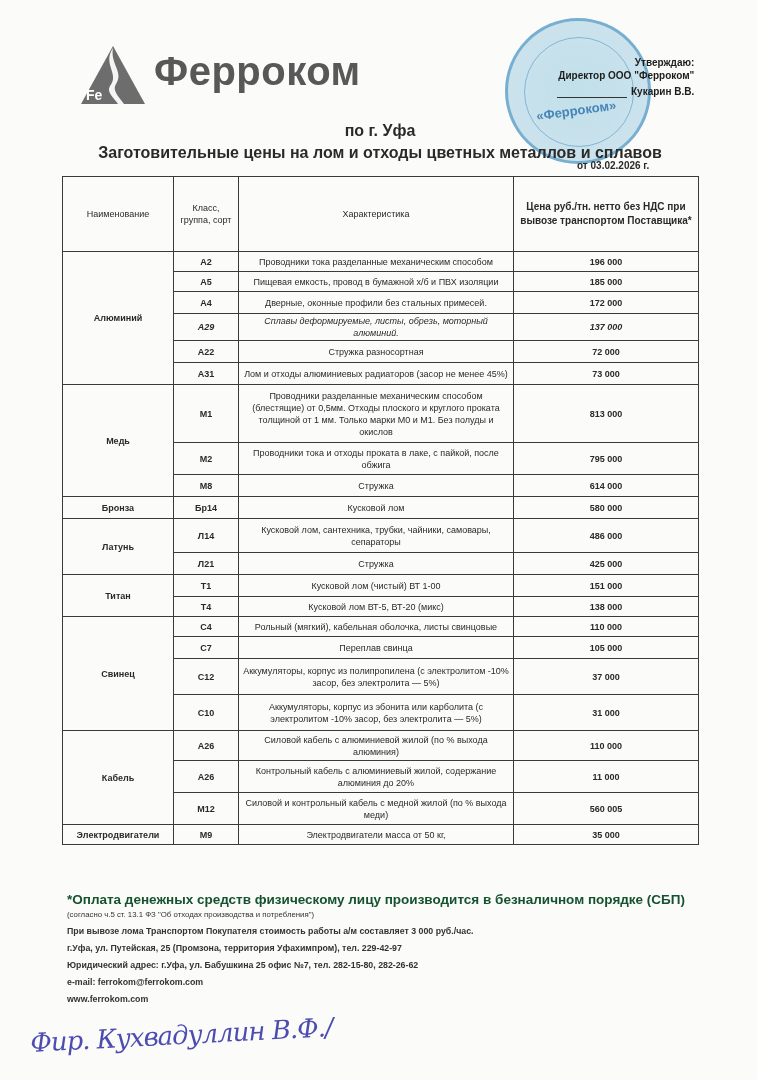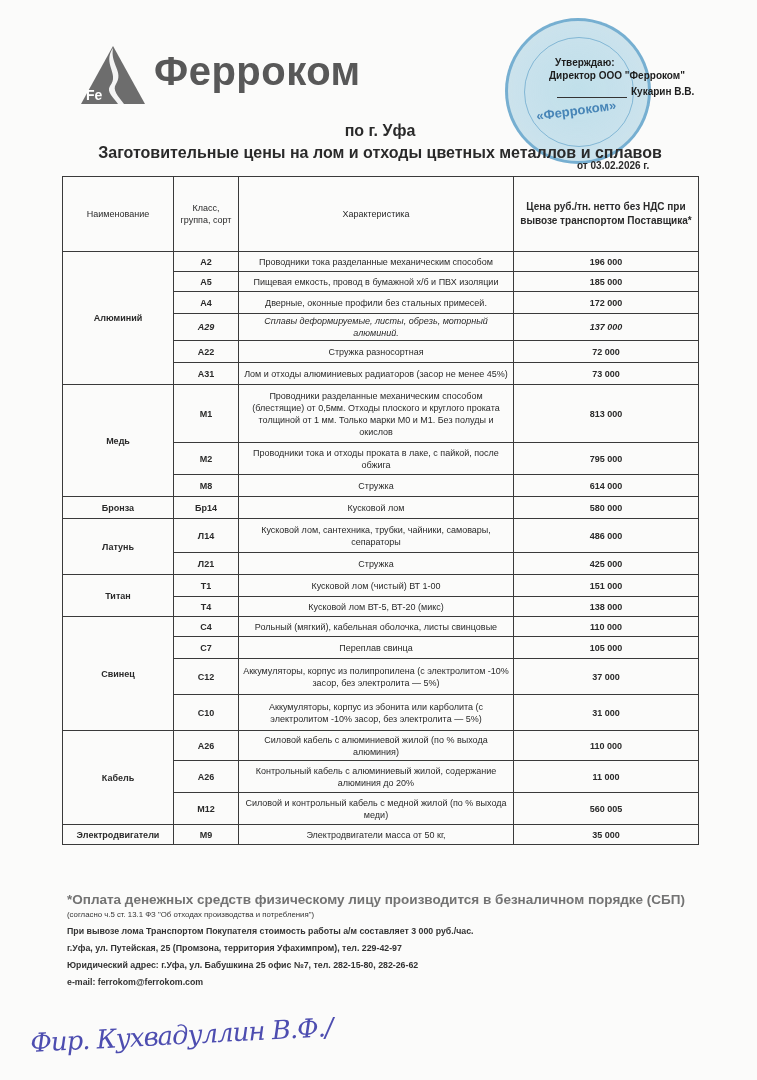--- a/index.html
+++ b/index.html
@@ -10,40 +10,40 @@
   .logo { position: absolute; left: 80px; top: 44px; width: 290px; height: 62px; }
   .logo svg { position: absolute; left: 0; top: 0; }
   .logo .brand { position: absolute; left: 74px; top: 5px; font-size: 40px; font-weight: bold; color: #585858; letter-spacing: 0.5px; }
 
   .stamp { position: absolute; left: 505px; top: 18px; width: 146px; height: 146px; border-radius: 50%;
     background: radial-gradient(circle, rgba(120,190,215,0.45) 0%, rgba(110,180,210,0.35) 60%, rgba(90,160,200,0.25) 100%);
     border: 3px solid rgba(60,140,190,0.6); box-sizing: border-box; }
   .stamp .inner { position: absolute; left: 16px; top: 16px; width: 108px; height: 108px; border-radius: 50%; border: 1.5px solid rgba(60,140,190,0.5); }
   .stamp .stamp-name { position: absolute; left: 28px; top: 82px; font-size: 13px; color: rgba(40,110,170,0.8); font-weight: bold; transform: rotate(-8deg); }
 
-  .approve { position: absolute; left: 555px; top: 56px; font-size: 10px; font-weight: bold; line-height: 13px; color: #1d1d1d; }
+  .approve { position: absolute; left: 555px; top: 56px; font-size: 10px; font-weight: bold; line-height: 13px; color: #1d1d1d; text-align: right; }
   .approve .a2 { margin-left: -6px; }
   .approve .sig { margin-top: 3px; margin-left: 2px; }
   .approve .sig span.line { display: inline-block; width: 70px; border-bottom: 1px solid #333; margin-right: 4px; vertical-align: bottom; }
 
   .title { position: absolute; left: 80px; top: 120px; width: 600px; text-align: center; font-size: 16px; font-weight: bold; line-height: 22px; color: #2a2a2a; }
   .date { position: absolute; left: 577px; top: 160px; font-size: 10px; font-weight: bold; color: #2a2a2a; }
 
   table.prices { position: absolute; left: 62px; top: 176px; width: 636px; border-collapse: collapse; table-layout: fixed; }
   table.prices td, table.prices th { border: 1px solid #3a3a3a; font-size: 9px; text-align: center; vertical-align: middle; padding: 1px 4px; line-height: 12px; }
   table.prices { border: 1.5px solid #222; }
   th.h { font-weight: normal; font-size: 10.5px; line-height: 16px; height: 72px; }
   th.h.price-h { font-size: 10px; font-weight: bold; line-height: 14px; }
   td.name { font-size: 11px; font-weight: bold; }
   td.cls { font-size: 11px; font-weight: bold; }
   td.price { font-size: 11px; font-weight: bold; }
   td.desc { font-size: 8.8px; }
 
   .footer { position: absolute; left: 67px; top: 892px; width: 680px; }
-  .footer .pay { font-size: 13.5px; font-weight: bold; color: #737373; }
+  .footer .pay { font-size: 13.5px; font-weight: bold; color: #14532d; }
   .footer .law { font-size: 7.8px; margin-top: 3px; color: #333; }
   .footer .line { font-size: 8.8px; font-weight: bold; color: #333; margin-top: 7px; }
   .footer .addr { font-size: 8.8px; font-weight: bold; color: #333; margin-top: 7px; }
 
   .handsig { position: absolute; left: 30px; top: 1020px; font-family: "DejaVu Serif", serif; font-style: italic; font-size: 26px; color: #4d4db0; transform: rotate(-3deg); letter-spacing: -1px; }
 </style>
 </head>
 <body>
 
 <div class="logo">
@@ -209,15 +209,16 @@
     </tbody>
 </table>
 
 <div class="footer">
   <div class="pay">*Оплата денежных средств физическому лицу производится в безналичном порядке (СБП)</div>
   <div class="law">(согласно ч.5 ст. 13.1 ФЗ "Об отходах производства и потребления")</div>
   <div class="line">При вывозе лома Транспортом Покупателя стоимость работы а/м составляет 3 000 руб./час.</div>
   <div class="addr">г.Уфа, ул. Путейская, 25 (Промзона, территория Уфахимпром), тел. 229-42-97</div>
   <div class="addr">Юридический адрес: г.Уфа, ул. Бабушкина 25 офис №7, тел. 282-15-80, 282-26-62</div>
   <div class="addr">e-mail: ferrokom@ferrokom.com</div>
+  <div class="addr">www.ferrokom.com</div>
 </div>
 
 <div class="handsig">Фир. Кухвадуллин В.Ф./</div>
 
 </body></html>

